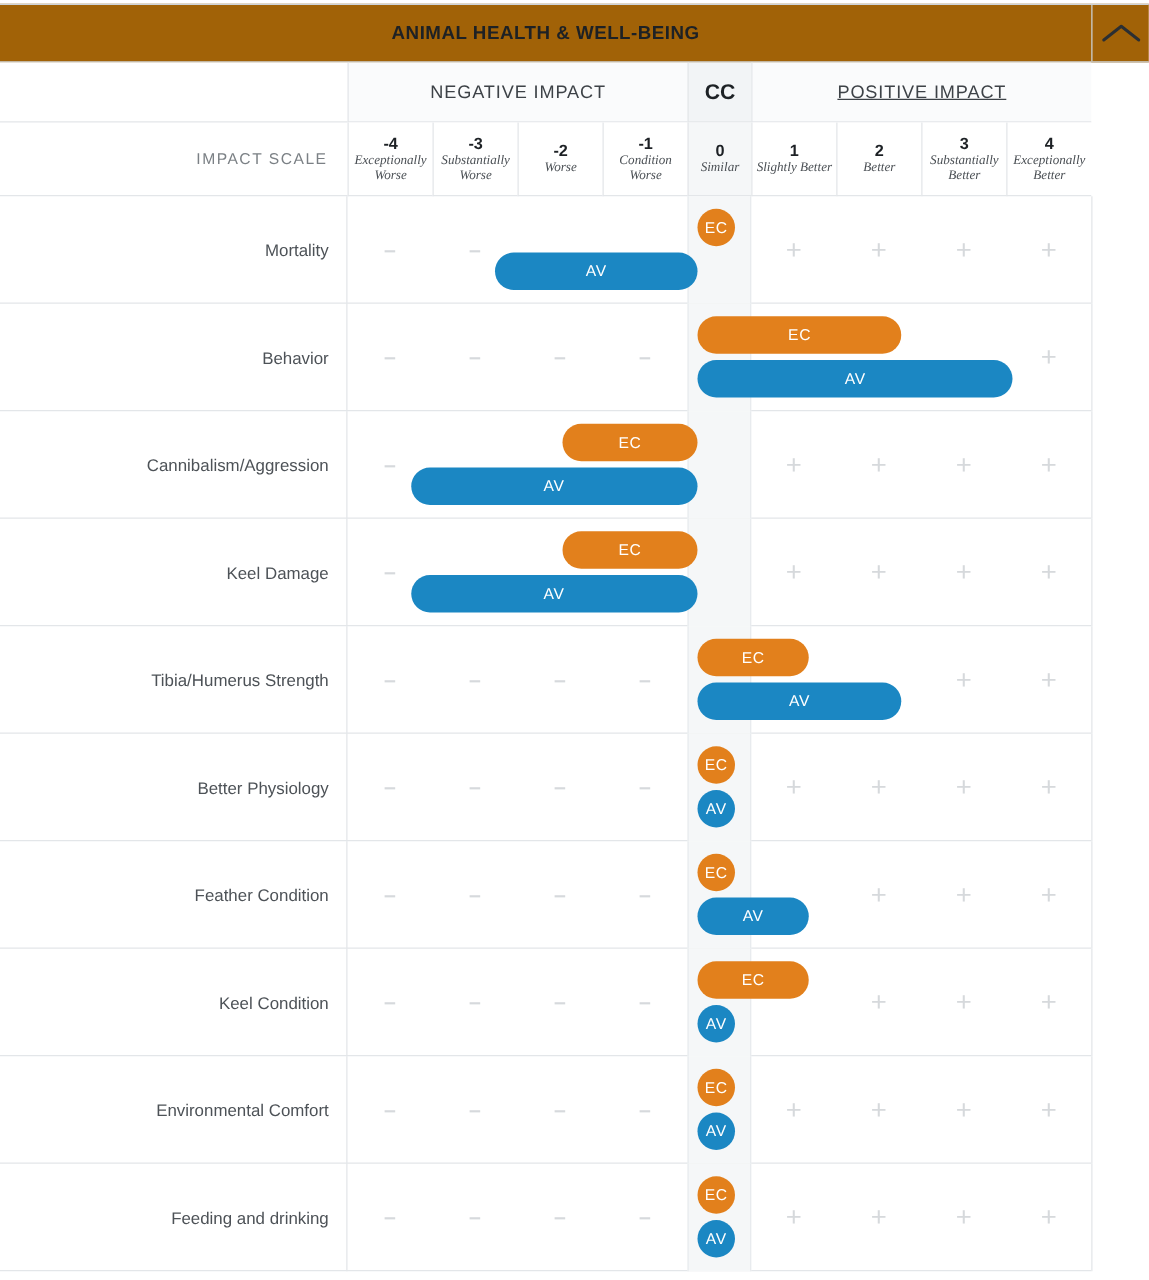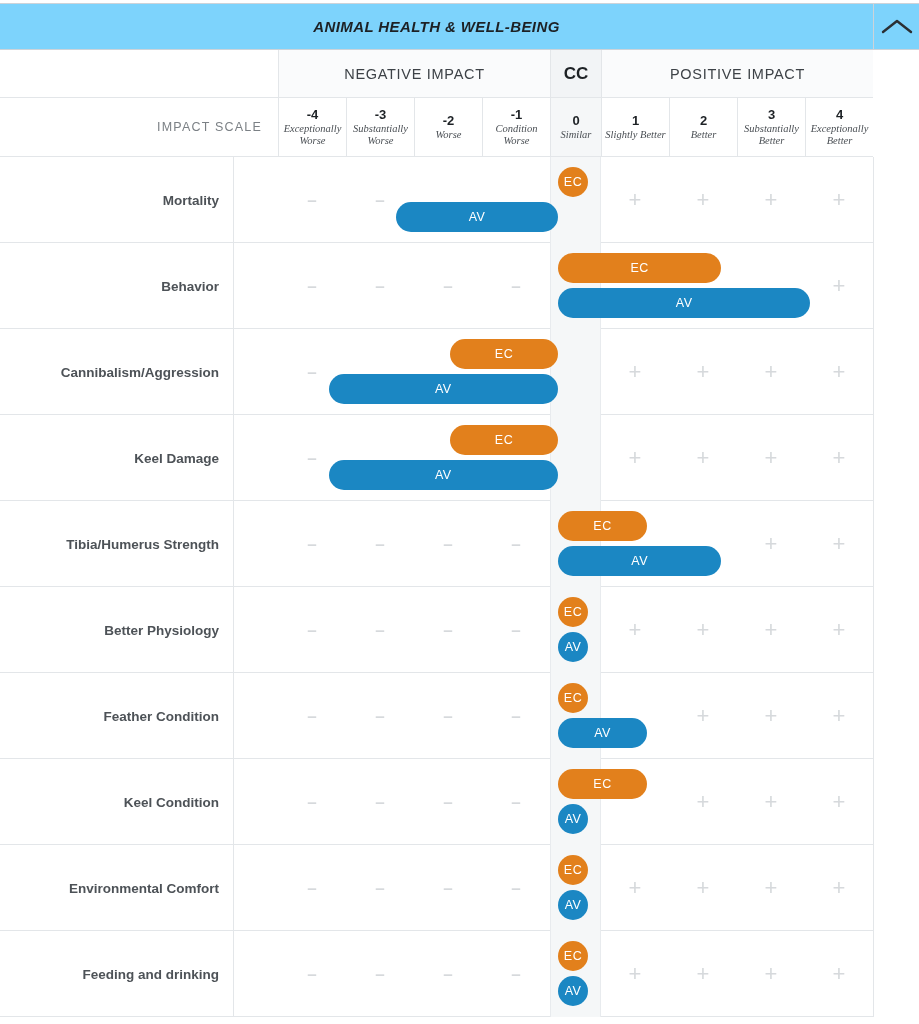--- a/index.html
+++ b/index.html
@@ -8,24 +8,23 @@
     font-family: "Liberation Sans", sans-serif;
     background:#ffffff;
     color:#44484d;
     overflow:hidden;
   }
   #app { position:relative; width:919px; height:1024px; }
 
   
   .banner {
     position:absolute; left:0; top:3px; width:919px; height:47px;
-    background:#7dd3fc;
+    background:#a16207;
     border-top:1px solid #cdd3d9;
     border-bottom:1px solid #cdd3d9;
-    font-style:italic;
   }
   .banner-title {
     position:absolute; left:0; top:0; width:873px; height:45px;
     display:flex; align-items:center; justify-content:center;
     font-size:15px; font-weight:bold; letter-spacing:.4px;
     color:#1d2125; text-transform:uppercase;
   }
   .banner-toggle {
     position:absolute; right:0; top:0; width:46px; height:45px;
     border-left:1px solid #cdd3d9;
@@ -46,21 +45,21 @@
     background:#fafbfc;
     border-left:1px solid #e3e6e9;
     border-bottom:1px solid #e3e6e9;
   }
   .grp.blank { background:#ffffff; border-left:none; }
   .grp.negative { left:278px; width:272px; }
   .grp.cc {
     left:550px; width:51px; background:#f2f4f6;
     font-weight:bold; font-size:17px; color:#1d2125; letter-spacing:0;
   }
-  .grp.positive { left:601px; width:272px; }
+  .grp.positive { left:601px; width:272px;text-decoration:underline; }
   .grp.blankcell { left:0; width:278px; }
 
   
   .scale-row { position:absolute; left:0; top:48px; width:873px; height:59px; }
   .scale-label {
     position:absolute; left:0; top:0; width:278px; height:59px;
     display:flex; align-items:center; justify-content:flex-end;
     padding-right:16px;
     font-size:12.5px; color:#7b8085; letter-spacing:1.2px;
     border-bottom:1px solid #e3e6e9;
@@ -80,26 +79,25 @@
     line-height:12px; text-align:center; margin-top:1px;
     padding:0 2px;
   }
 
   
   .rows { position:absolute; left:0; top:107px; width:873px; }
   .row { position:relative; width:873px; height:86px; border-bottom:1px solid #e3e6e9; }
   .row:last-child { border-bottom:1px solid #e3e6e9; }
 
   .row-label {
-    position:absolute; left:0; top:0; width:234px; height:86px;
+    position:absolute; left:0; top:0; width:278px; height:86px;
     display:flex; align-items:center; justify-content:flex-end;
     padding-right:14px;
     font-size:13.5px; color:#4d5257;
     border-right:1px solid #e3e6e9;
-    font-weight:bold;
   }
   .row-plot { position:absolute; left:278px; top:0; width:595px; height:86px; }
 
   
   .zero-band {
     position:absolute; left:272px; top:0; width:51px; height:100%;
     background:#f5f7f8;
     border-left:1px solid #e8ebee;
     border-right:1px solid #e8ebee;
   }

